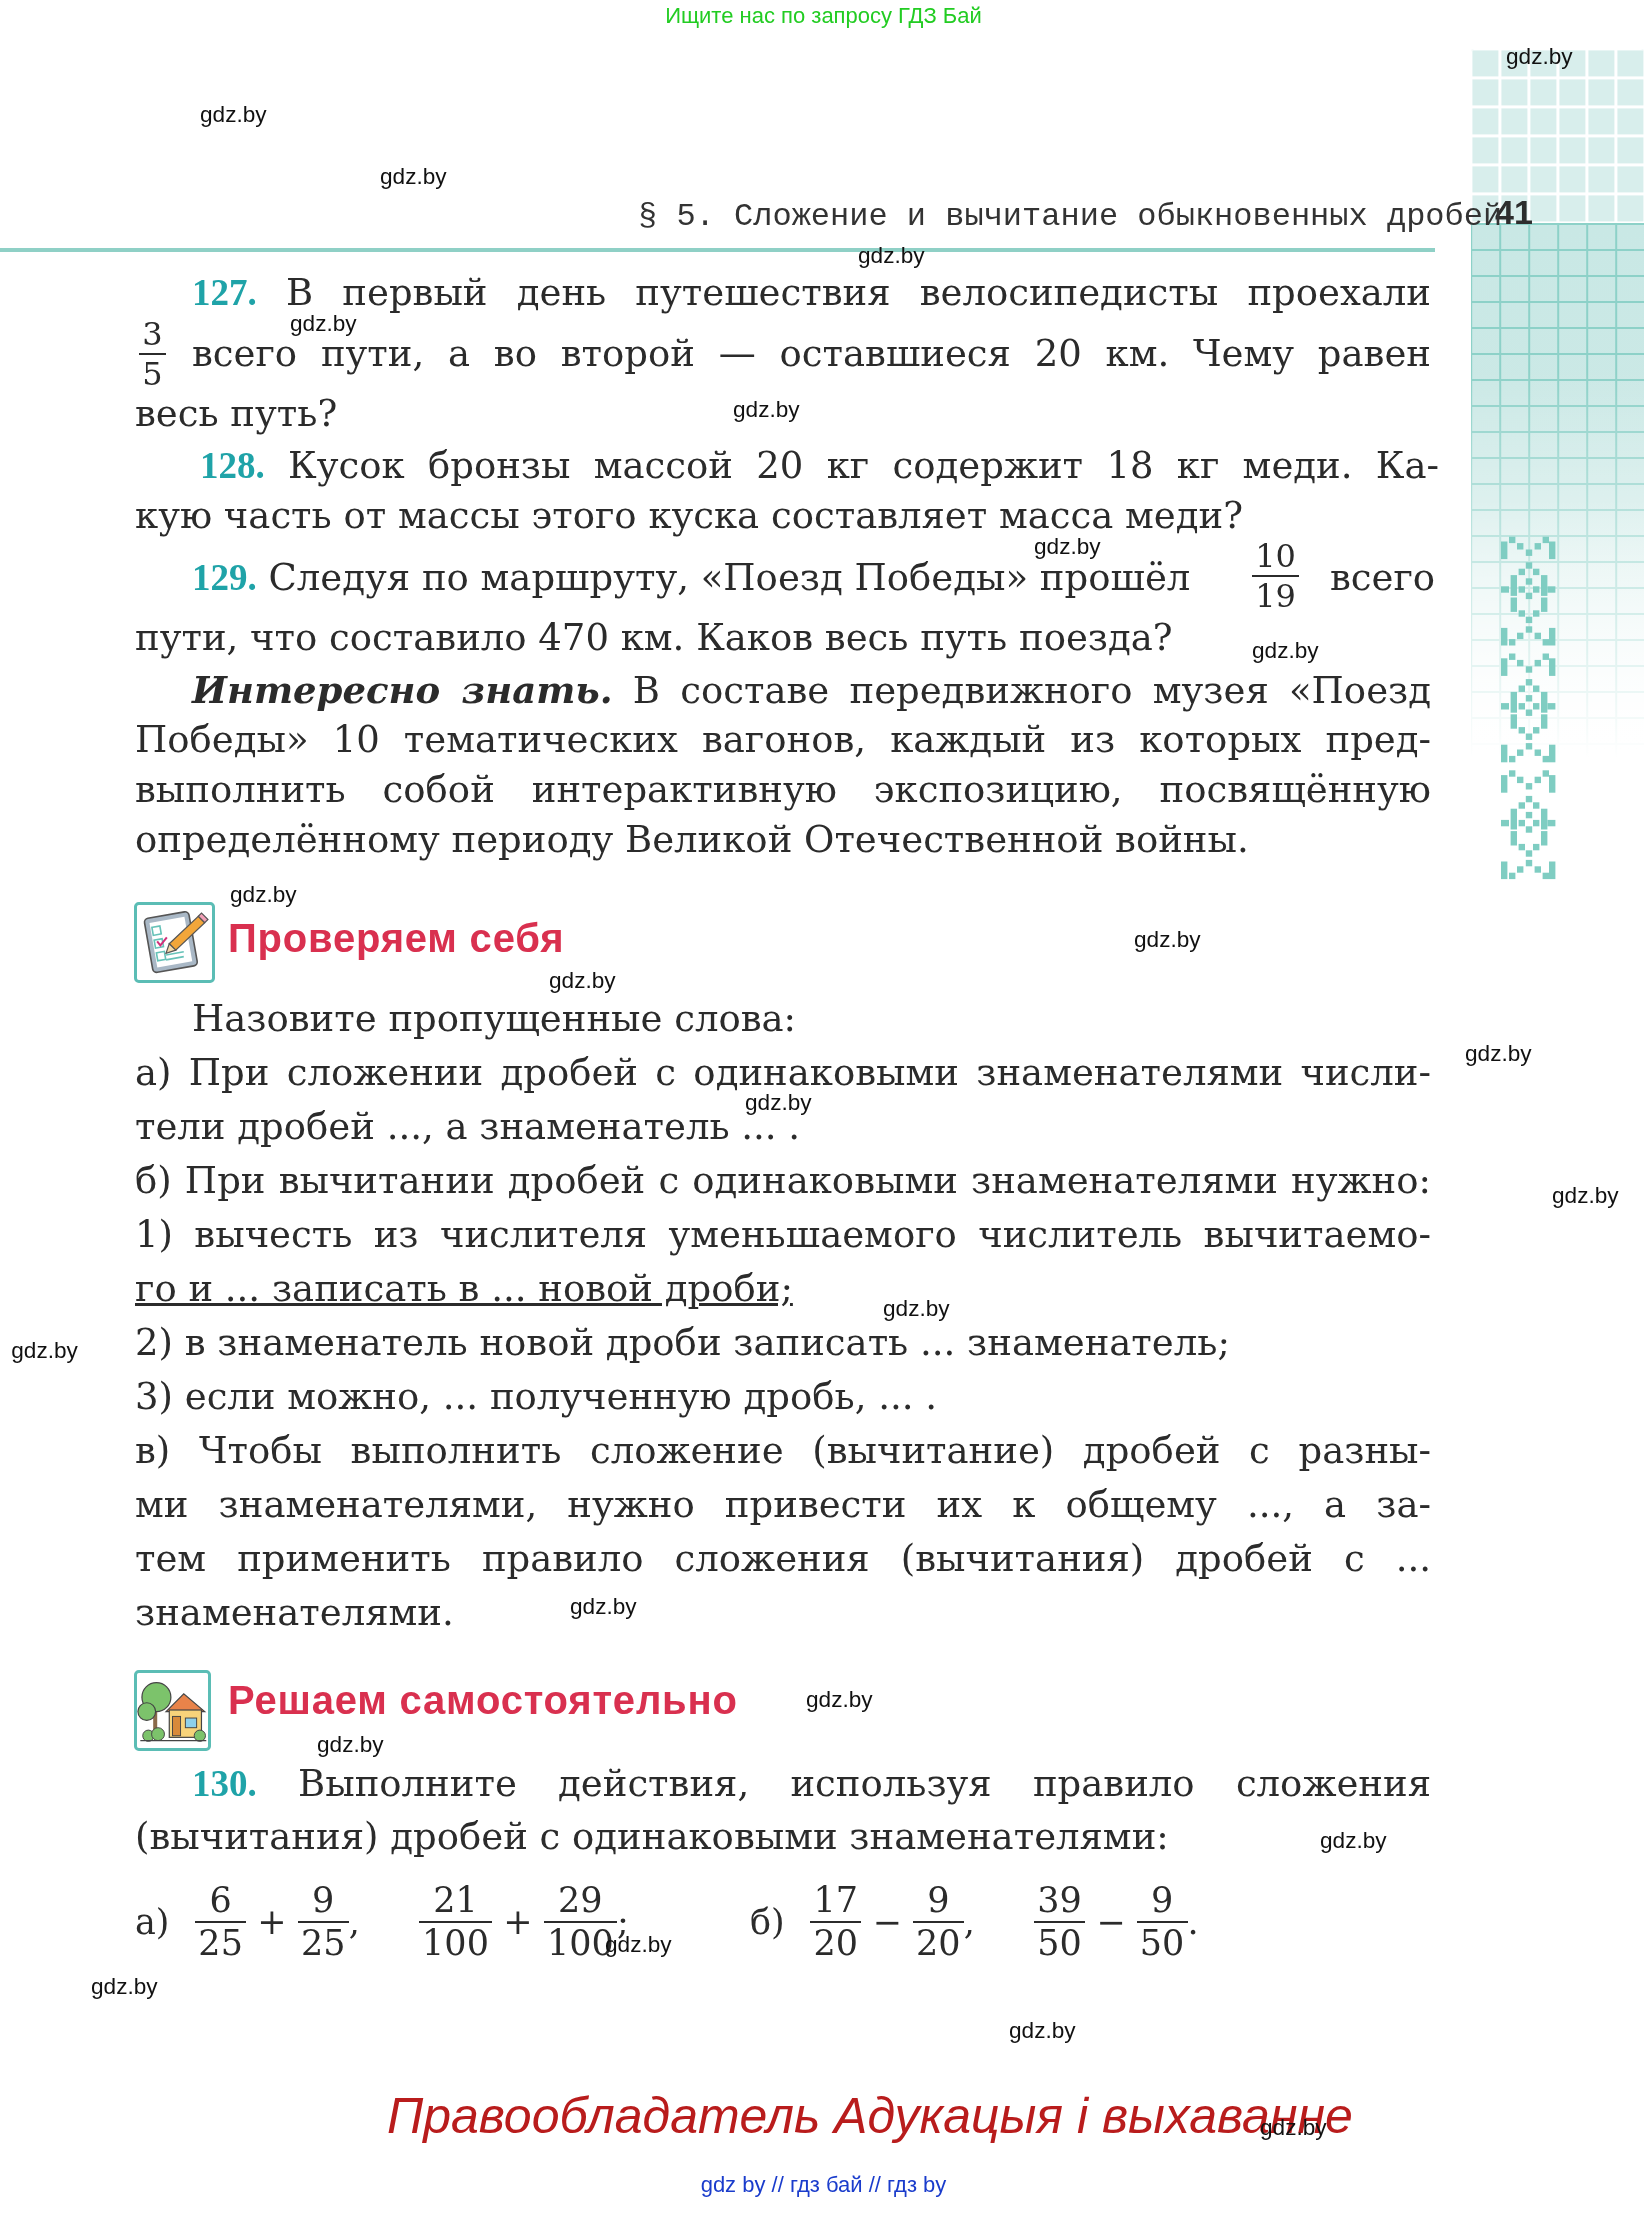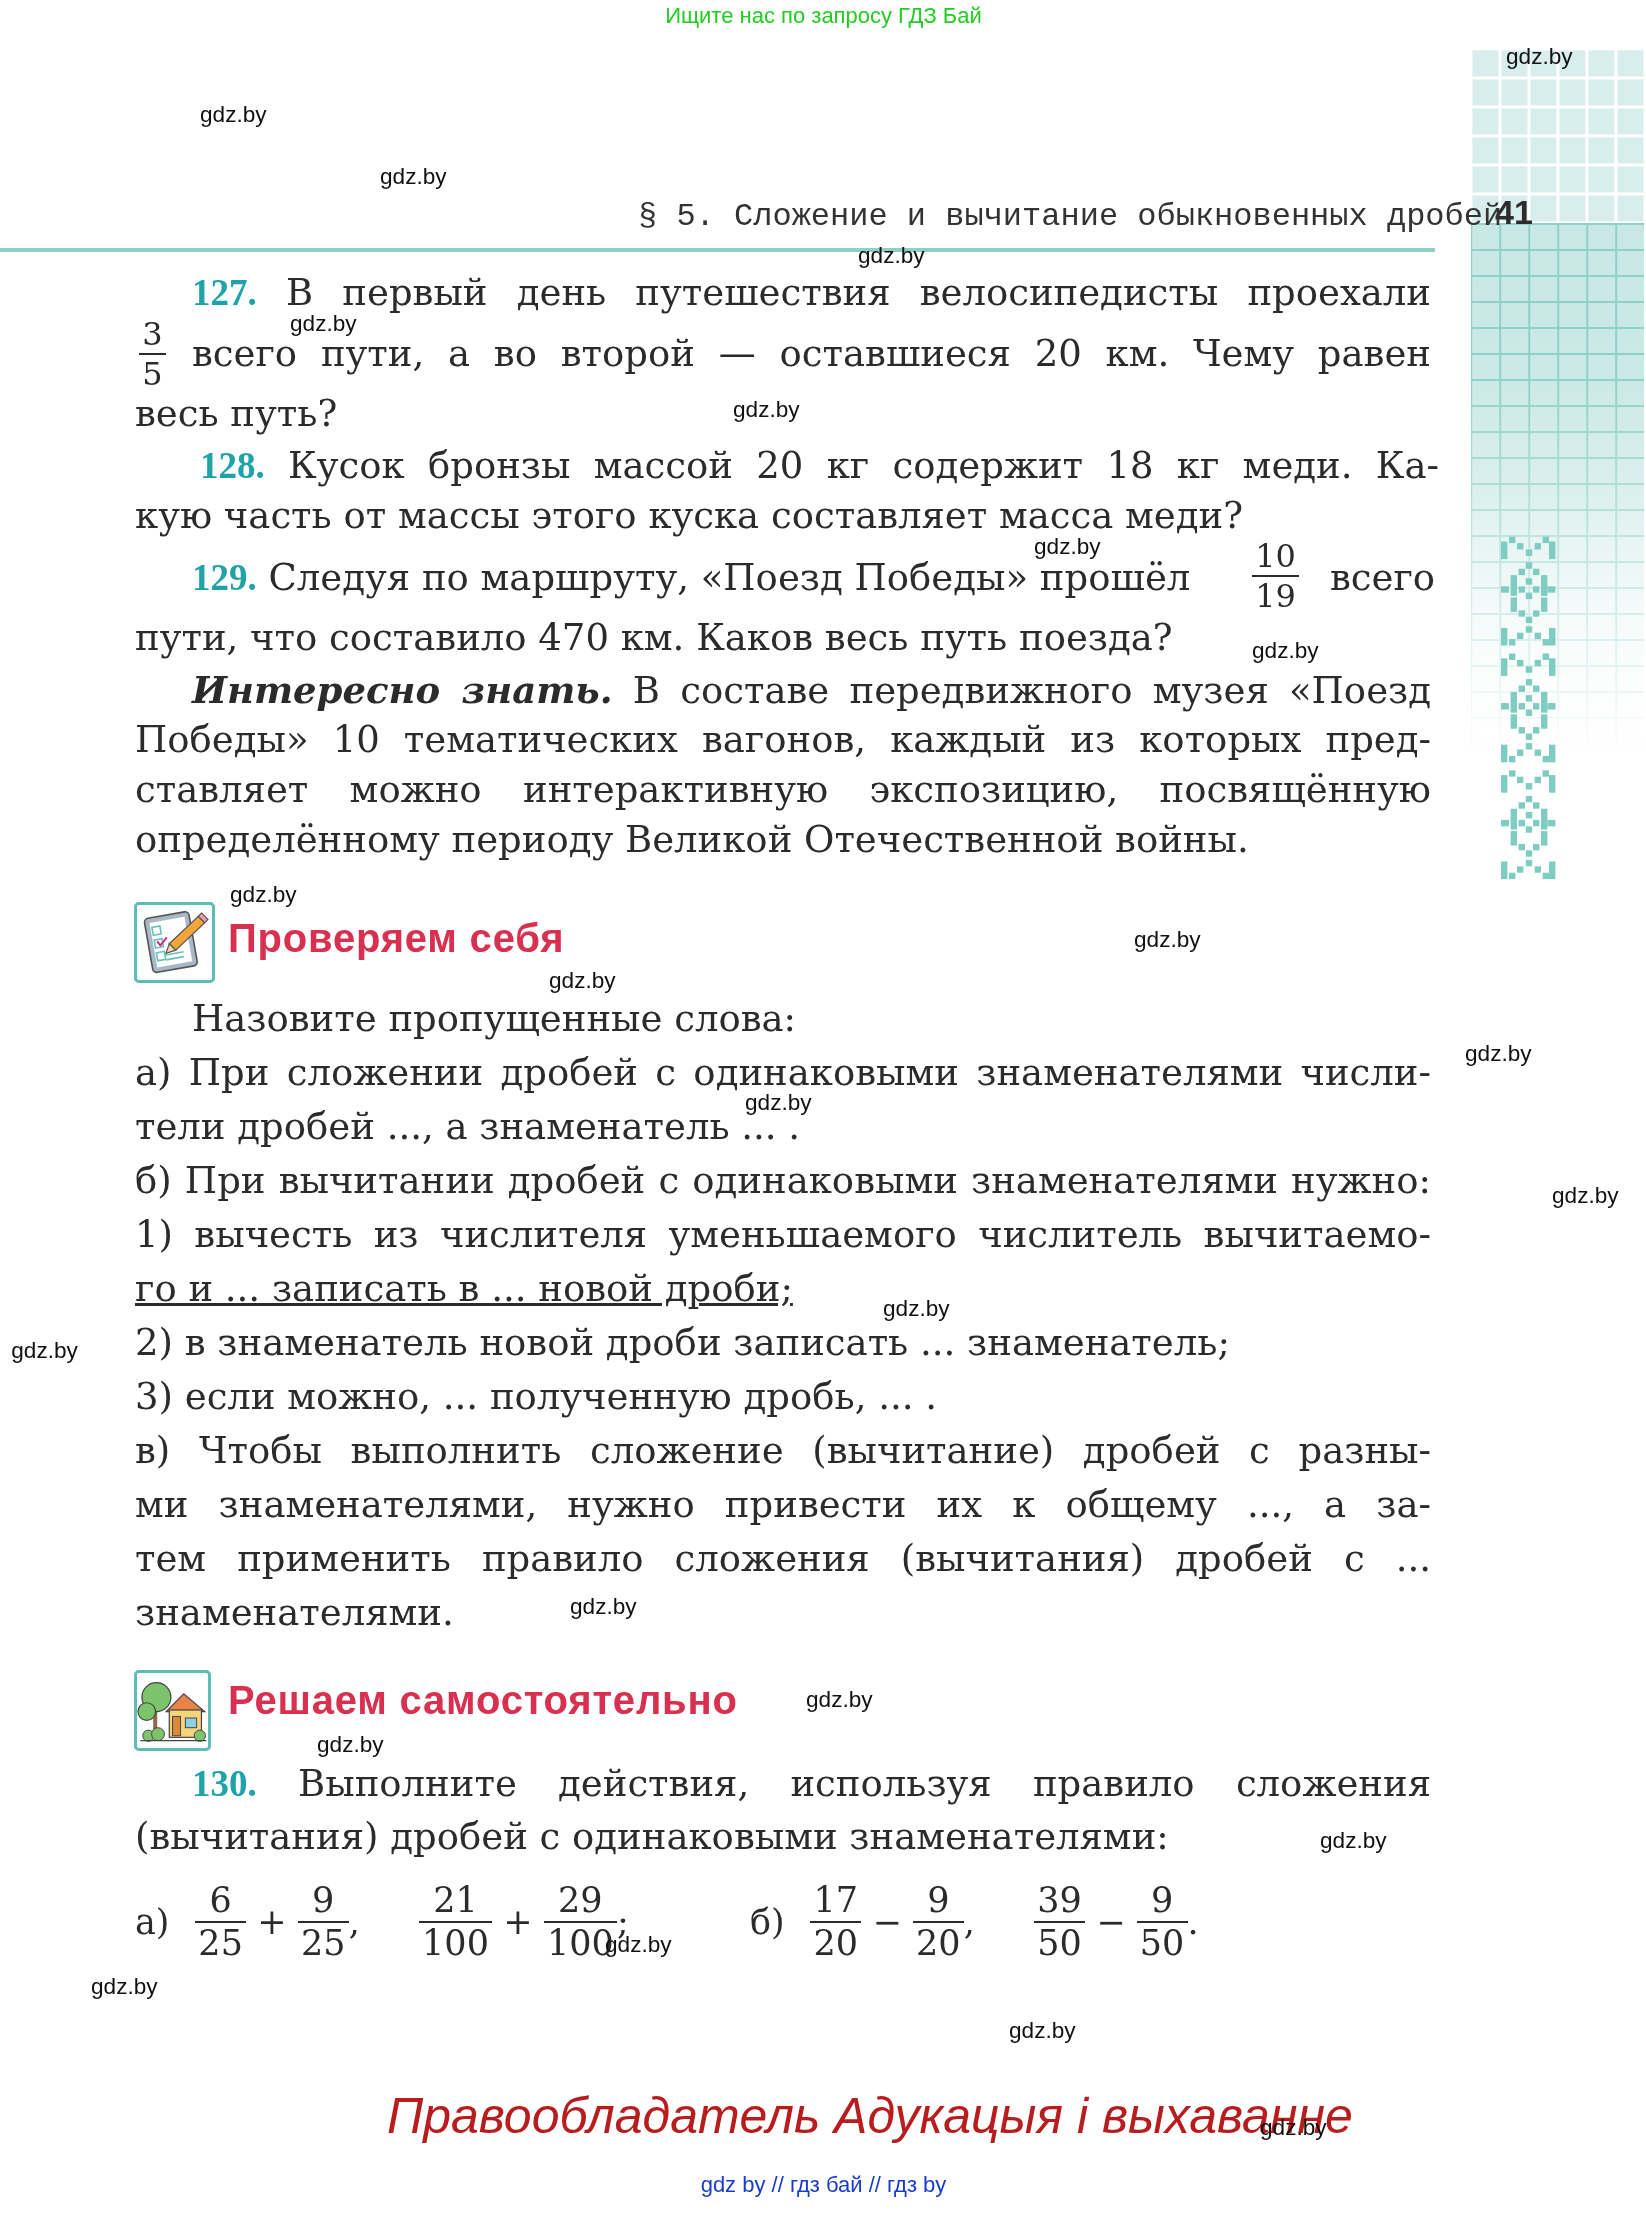--- a/index.html
+++ b/index.html
@@ -186,21 +186,21 @@
   <span class="frac"><span class="n">10</span><span class="d">19</span></span>
 </div>
 <div class="abs line" style="top:554px; left:1330px; width:auto;">всего</div>
 <div class="abs line" style="top:614px;">пути, что составило 470 км. Каков весь путь поезда?</div>
 
 <div class="abs line justify" style="top:666px; left:192px; width:1239px;">
   <span class="italic-bold">Интересно знать.</span>
   <span>В составе передвижного музея «Поезд</span>
 </div>
 <div class="abs line justify" style="top:716px;">Победы» 10 тематических вагонов, каждый из которых пред-</div>
-<div class="abs line justify" style="top:766px;">ставляет можно интерактивную экспозицию, посвящённую</div>
+<div class="abs line justify" style="top:766px;">выполнить собой интерактивную экспозицию, посвящённую</div>
 <div class="abs line" style="top:816px;">определённому периоду Великой Отечественной войны.</div>
 
 <div class="abs icon-box" style="left:134px; top:902px; width:81px; height:81px;">
   <svg width="75" height="75" viewBox="0 0 93 93">
     <rect x="14" y="12" width="56" height="68" rx="5" fill="#a9b8c6" stroke="#555" stroke-width="2" transform="rotate(-10 42 46)"></rect>
     <rect x="20" y="18" width="44" height="56" fill="#fff" transform="rotate(-10 42 46)"></rect>
     <rect x="22" y="24" width="10" height="10" fill="none" stroke="#66c2b8" stroke-width="2" transform="rotate(-10 42 46)"></rect>
     <rect x="22" y="40" width="10" height="10" fill="none" stroke="#66c2b8" stroke-width="2" transform="rotate(-10 42 46)"></rect>
     <rect x="22" y="56" width="10" height="10" fill="none" stroke="#66c2b8" stroke-width="2" transform="rotate(-10 42 46)"></rect>
     <path d="M25 45 l4 5 l8 -10" stroke="#d0307a" stroke-width="2.5" fill="none"></path>

